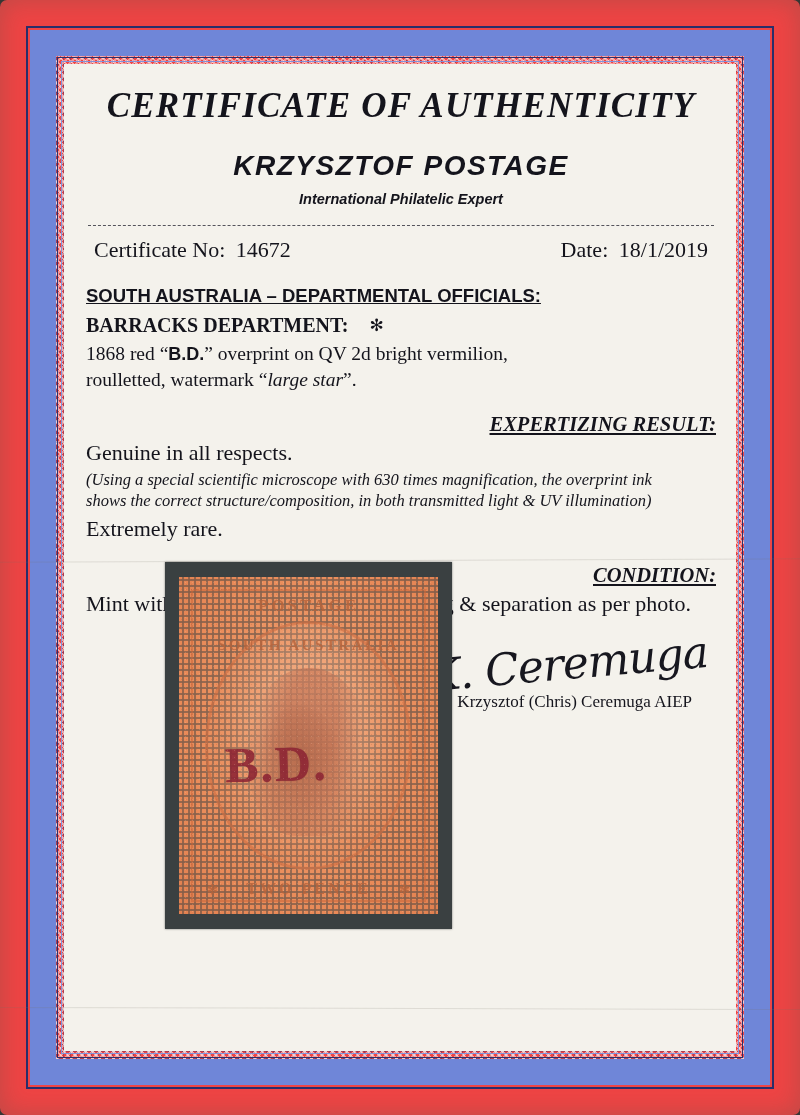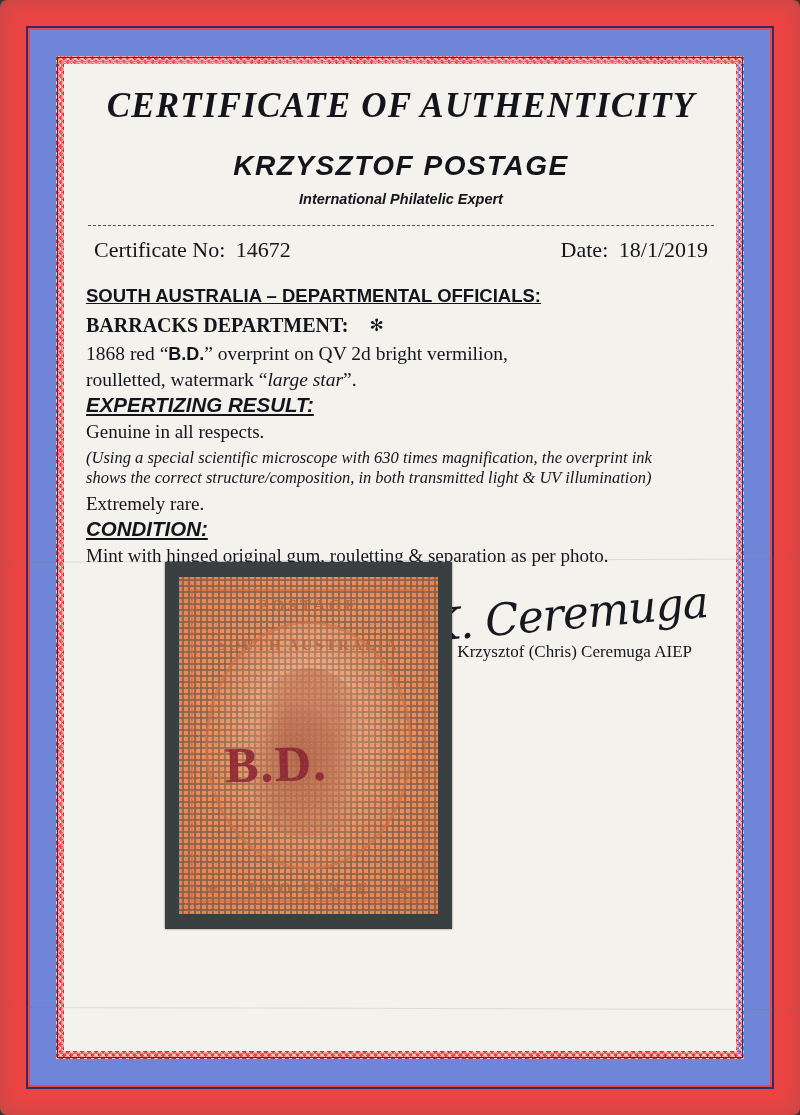--- a/index.html
+++ b/index.html
@@ -159,29 +159,31 @@
   .desc {
     font-size: 19.5px;
     line-height: 1.33;
     color: #14141c;
     margin-top: 4px;
   }
   .desc b { font-family: "Liberation Sans", sans-serif; font-size: 18px; }
   .desc i { font-style: italic; }
 
   .section-head {
-    font-family: Liberation Sans, sans-serif;
+    font-family: Liberation Serif, serif;
     font-weight: bold;
     font-style: italic;
     font-size: 20.5px;
     color: #14141c;
     text-decoration: underline;
+    margin-top: 20px;
+    text-align: right;
   }
   .section-body {
-    font-size: 19px;
+    font-size: 22px;
     color: #14141c;
     margin-top: 3px;
     line-height: 1.3;
   }
   .note {
     font-style: italic;
     font-size: 16.5px;
     color: #14141c;
     line-height: 1.26;
     margin-top: 3px;

